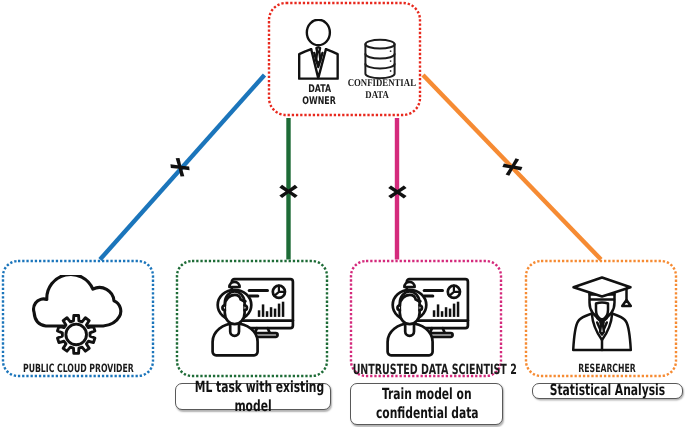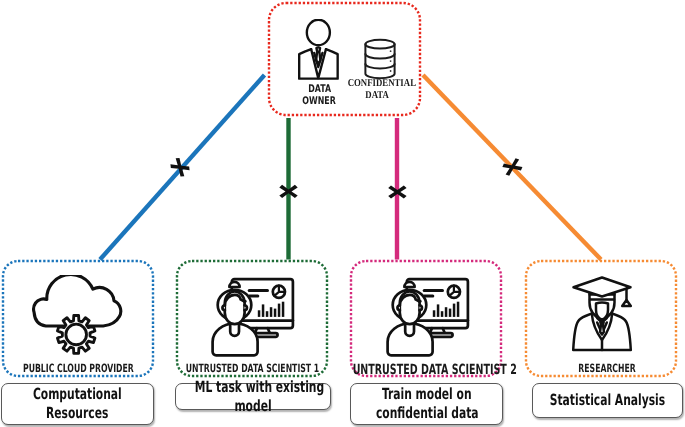--- a/index.html
+++ b/index.html
@@ -87,23 +87,20 @@
                A11.8 11.8 0 0 1 97.0 44.5 Q92.5 53 80 54.2 L19.0 54.2 Q7.5 52.8 6.5 40.0 Z"></path>
       <g transform="translate(26.9,38.9) scale(1.015)">
         <path d="M 21.17 9.68 L 21.49 4.16 L 26.51 4.16 L 26.83 9.68 L 30.13 10.75 L 33.64 6.47 L 37.69 9.42 L 34.71 14.07 L 36.75 16.89 L 42.10 15.48 L 43.65 20.25 L 38.50 22.26 L 38.50 25.74 L 43.65 27.75 L 42.10 32.52 L 36.75 31.11 L 34.71 33.93 L 37.69 38.58 L 33.64 41.53 L 30.13 37.25 L 26.83 38.32 L 26.51 43.84 L 21.49 43.84 L 21.17 38.32 L 17.87 37.25 L 14.36 41.53 L 10.31 38.58 L 13.29 33.93 L 11.25 31.11 L 5.90 32.52 L 4.35 27.75 L 9.50 25.74 L 9.50 22.26 L 4.35 20.25 L 5.90 15.48 L 11.25 16.89 L 13.29 14.07 L 10.31 9.42 L 14.36 6.47 L 17.87 10.75 Z" fill="#fff" stroke="#111" stroke-width="3.0"></path>
         <circle cx="24" cy="24" r="10.8" fill="#fff" stroke="#111" stroke-width="3.0"></circle>
       </g>
     </g>
   </svg>
 
   <div class="cap" style="left:-22px;top:361.6px;width:200px;font-size:11.4px;"><i>PUBLIC CLOUD PROVIDER</i></div>
 
-  <div class="lbox" style="left:1.2px;top:383.3px;width:152.6px;height:41.4px;">
-    <div class="txt"><i>Computational</i><br><i>Resources</i></div>
-  </div>
 
   <svg class="icowrap" style="left:210px;top:277px;width:86px;height:84px;" viewBox="0 0 86 84">
     <g fill="none" stroke="#111" stroke-width="2.7" stroke-linejoin="round" stroke-linecap="round">
       <rect x="21.8" y="2.1" width="61.1" height="49.1" rx="2.6" fill="#fff"></rect>
       <path d="M21.8 43.6 H82.9"></path>
       <path d="M47.0 51.2 L44.8 56.2 M57.7 51.2 L59.9 56.2"></path>
       <path d="M41.2 56.2 h24.6 a1.8 1.8 0 0 1 0 3.6 h-24.6 a1.8 1.8 0 0 1 0 -3.6 Z" fill="#fff"></path>
       <path d="M39.2 13.5 H57.5" stroke-width="3.0"></path>
       <path d="M39.2 19.0 H47.8" stroke-width="3.0"></path>
       <circle cx="68.9" cy="14.8" r="6.1"></circle>
@@ -123,21 +120,20 @@
       <path d="M20.2 42 h8.8 v12.5 a4.4 4.4 0 0 1 -8.8 0 Z"></path>
       <ellipse cx="24.5" cy="28.0" rx="16.8" ry="15.2"></ellipse>
       <path d="M19.4 10.0 a5.1 5.1 0 0 1 10.2 0 Z"></path>
       <path d="M14.8 26.0 a9.9 11.5 0 0 1 19.8 0 v9.7 a9.9 11.5 0 0 1 -19.8 0 Z"></path>
       <path d="M14.9 28.3 a2.4 2.4 0 0 0 0 4.9"></path>
       <path d="M34.5 28.3 a2.4 2.4 0 0 1 0 4.9"></path>
       <path d="M14.9 27.8 a10.1 10.6 0 0 1 10.0 -9.9 c3.4 0 5.3 2.4 5.8 4.7 c1.6 0.6 3.0 2.2 4.7 1.8"></path>
     </g>
   </svg>
 
-  <div class="cap" style="left:152px;top:361.6px;width:200px;font-size:11.4px;"><i>UNTRUSTED DATA SCIENTIST 1</i></div>
 
   <div class="lbox" style="left:175.2px;top:383.3px;width:156.3px;height:27px;">
     <div class="txt"><i>ML task with existing</i><br><i>model</i></div>
   </div>
 
   <svg class="icowrap" style="left:384.5px;top:277px;width:86px;height:84px;" viewBox="0 0 86 84">
     <g fill="none" stroke="#111" stroke-width="2.7" stroke-linejoin="round" stroke-linecap="round">
       <rect x="21.8" y="2.1" width="61.1" height="49.1" rx="2.6" fill="#fff"></rect>
       <path d="M21.8 43.6 H82.9"></path>
       <path d="M47.0 51.2 L44.8 56.2 M57.7 51.2 L59.9 56.2"></path>
@@ -186,17 +182,17 @@
       <path d="M18.7 19.5 h24.6 M19.0 24.5 h24.0"></path>
       <path d="M25.0 28.5 q6.0 -2.0 12.0 0 v6.5 q0 7.5 -6.0 9.7 q-6.0 -2.2 -6.0 -9.7 Z"></path>
       <path d="M31 2.5 L59.5 12.3 L31 21.5 L2.5 12.3 Z"></path>
       <path d="M55.5 13.8 v11.2"></path>
       <path d="M55.5 25.0 l-4.3 6 h8.6 Z"></path>
     </g>
   </svg>
 
   <div class="cap" style="left:507.4px;top:361.6px;width:200px;font-size:11.4px;"><i>RESEARCHER</i></div>
 
-  <div class="lbox" style="left:531.6px;top:383.0px;width:151.4px;height:35px;">
+  <div class="lbox" style="left:531.6px;top:383.0px;width:151.4px;height:16px;">
     <div class="txt"><i>Statistical Analysis</i></div>
   </div>
 
 </div>
 
 </body></html>

